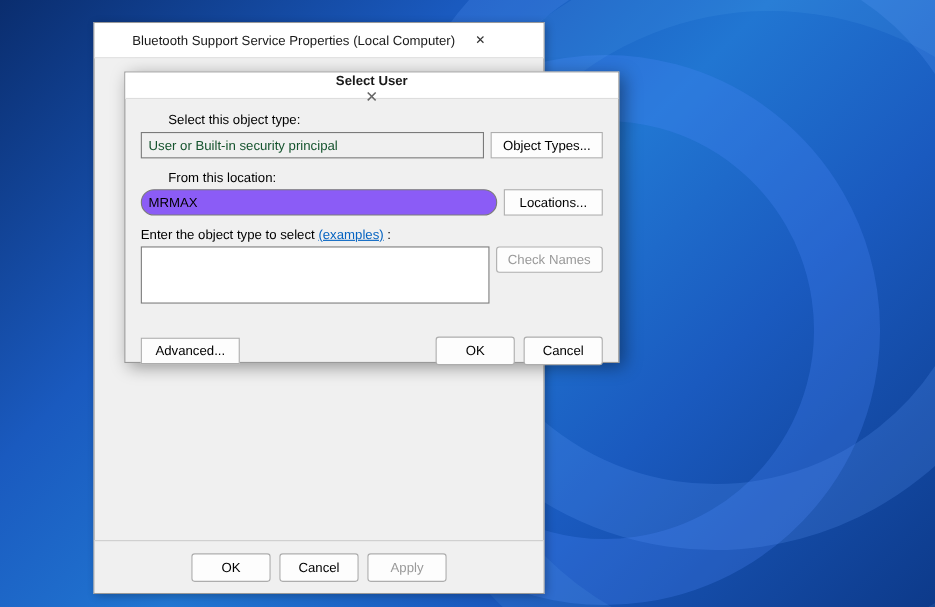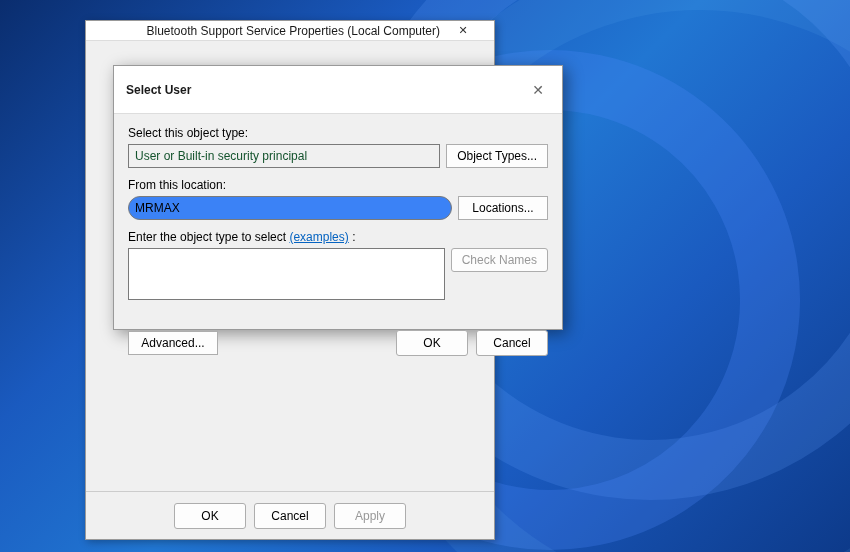--- a/index.html
+++ b/index.html
@@ -52,26 +52,26 @@
       left: 85px;
       top: 20px;
       width: 410px;
       height: 520px;
       background: #f0f0f0;
       border: 1px solid #999;
       box-shadow: 2px 2px 8px rgba(0,0,0,0.3);
     }
 
     .bg-window-titlebar {
-      height: 20px;
+      height: 32px;
       background: #ffffff;
       border-bottom: 1px solid #ddd;
       display: flex;
       align-items: center;
-      justify-content: flex-end;
+      justify-content: center;
       padding: 0 8px;
     }
 
     .bg-window-title {
       font-size: 12px;
       color: #1a1a1a;
       user-select: none;
     }
 
     .bg-window-controls {
@@ -134,27 +134,28 @@
       top: 65px;
       width: 450px;
       height: 265px;
       background: #f0f0f0;
       border: 1px solid #999;
       box-shadow: 4px 4px 15px rgba(0,0,0,0.4);
       z-index: 10;
     }
 
     .dialog-titlebar {
-      height: 48px;
+      height: 24px;
       background: #ffffff;
       border-bottom: 1px solid #ddd;
       display: flex;
       align-items: center;
       justify-content: space-between;
       padding: 0 12px;
+      flex-direction: column;
     }
 
     .dialog-title {
       font-size: 12px;
       font-weight: 600;
       color: #1a1a1a;
     }
 
     .close-icon-btn {
       width: 24px;
@@ -176,20 +177,21 @@
 
     .field-group {
       margin-bottom: 10px;
     }
 
     .field-label {
       font-size: 12px;
       color: #000;
       margin-bottom: 4px;
       display: block;
+      margin-left: 25px;
     }
 
     .field-row {
       display: flex;
       gap: 6px;
       align-items: center;
     }
 
     .text-field {
       flex: 1;
@@ -306,21 +308,21 @@
       <span class="field-label">Select this object type:</span>
       <div class="field-row">
         <input type="text" class="text-field" readonly="" style="color: #14532d; background: rgb(240, 240, 240);" value="User or Built-in security principal">
         <button class="btn-side">Object Types...</button>
       </div>
     </div>
 
     <div class="field-group">
       <span class="field-label">From this location:</span>
       <div class="field-row">
-        <input type="text" class="text-field" readonly="" style="color: rgb(0, 0, 0); background: #3b82f6; border-radius: 12px;" value="MRMAX">
+        <input type="text" class="text-field" readonly="" style="color: rgb(0, 0, 0); background: #8b5cf6; border-radius: 12px;" value="MRMAX">
         <button class="btn-side">Locations...</button>
       </div>
     </div>
 
     <div class="field-group">
       <div class="object-name-label">
         <span>Enter the object type to select</span>
         <span> </span>
         <span class="examples-link">(examples)</span>
         <span>:</span>

